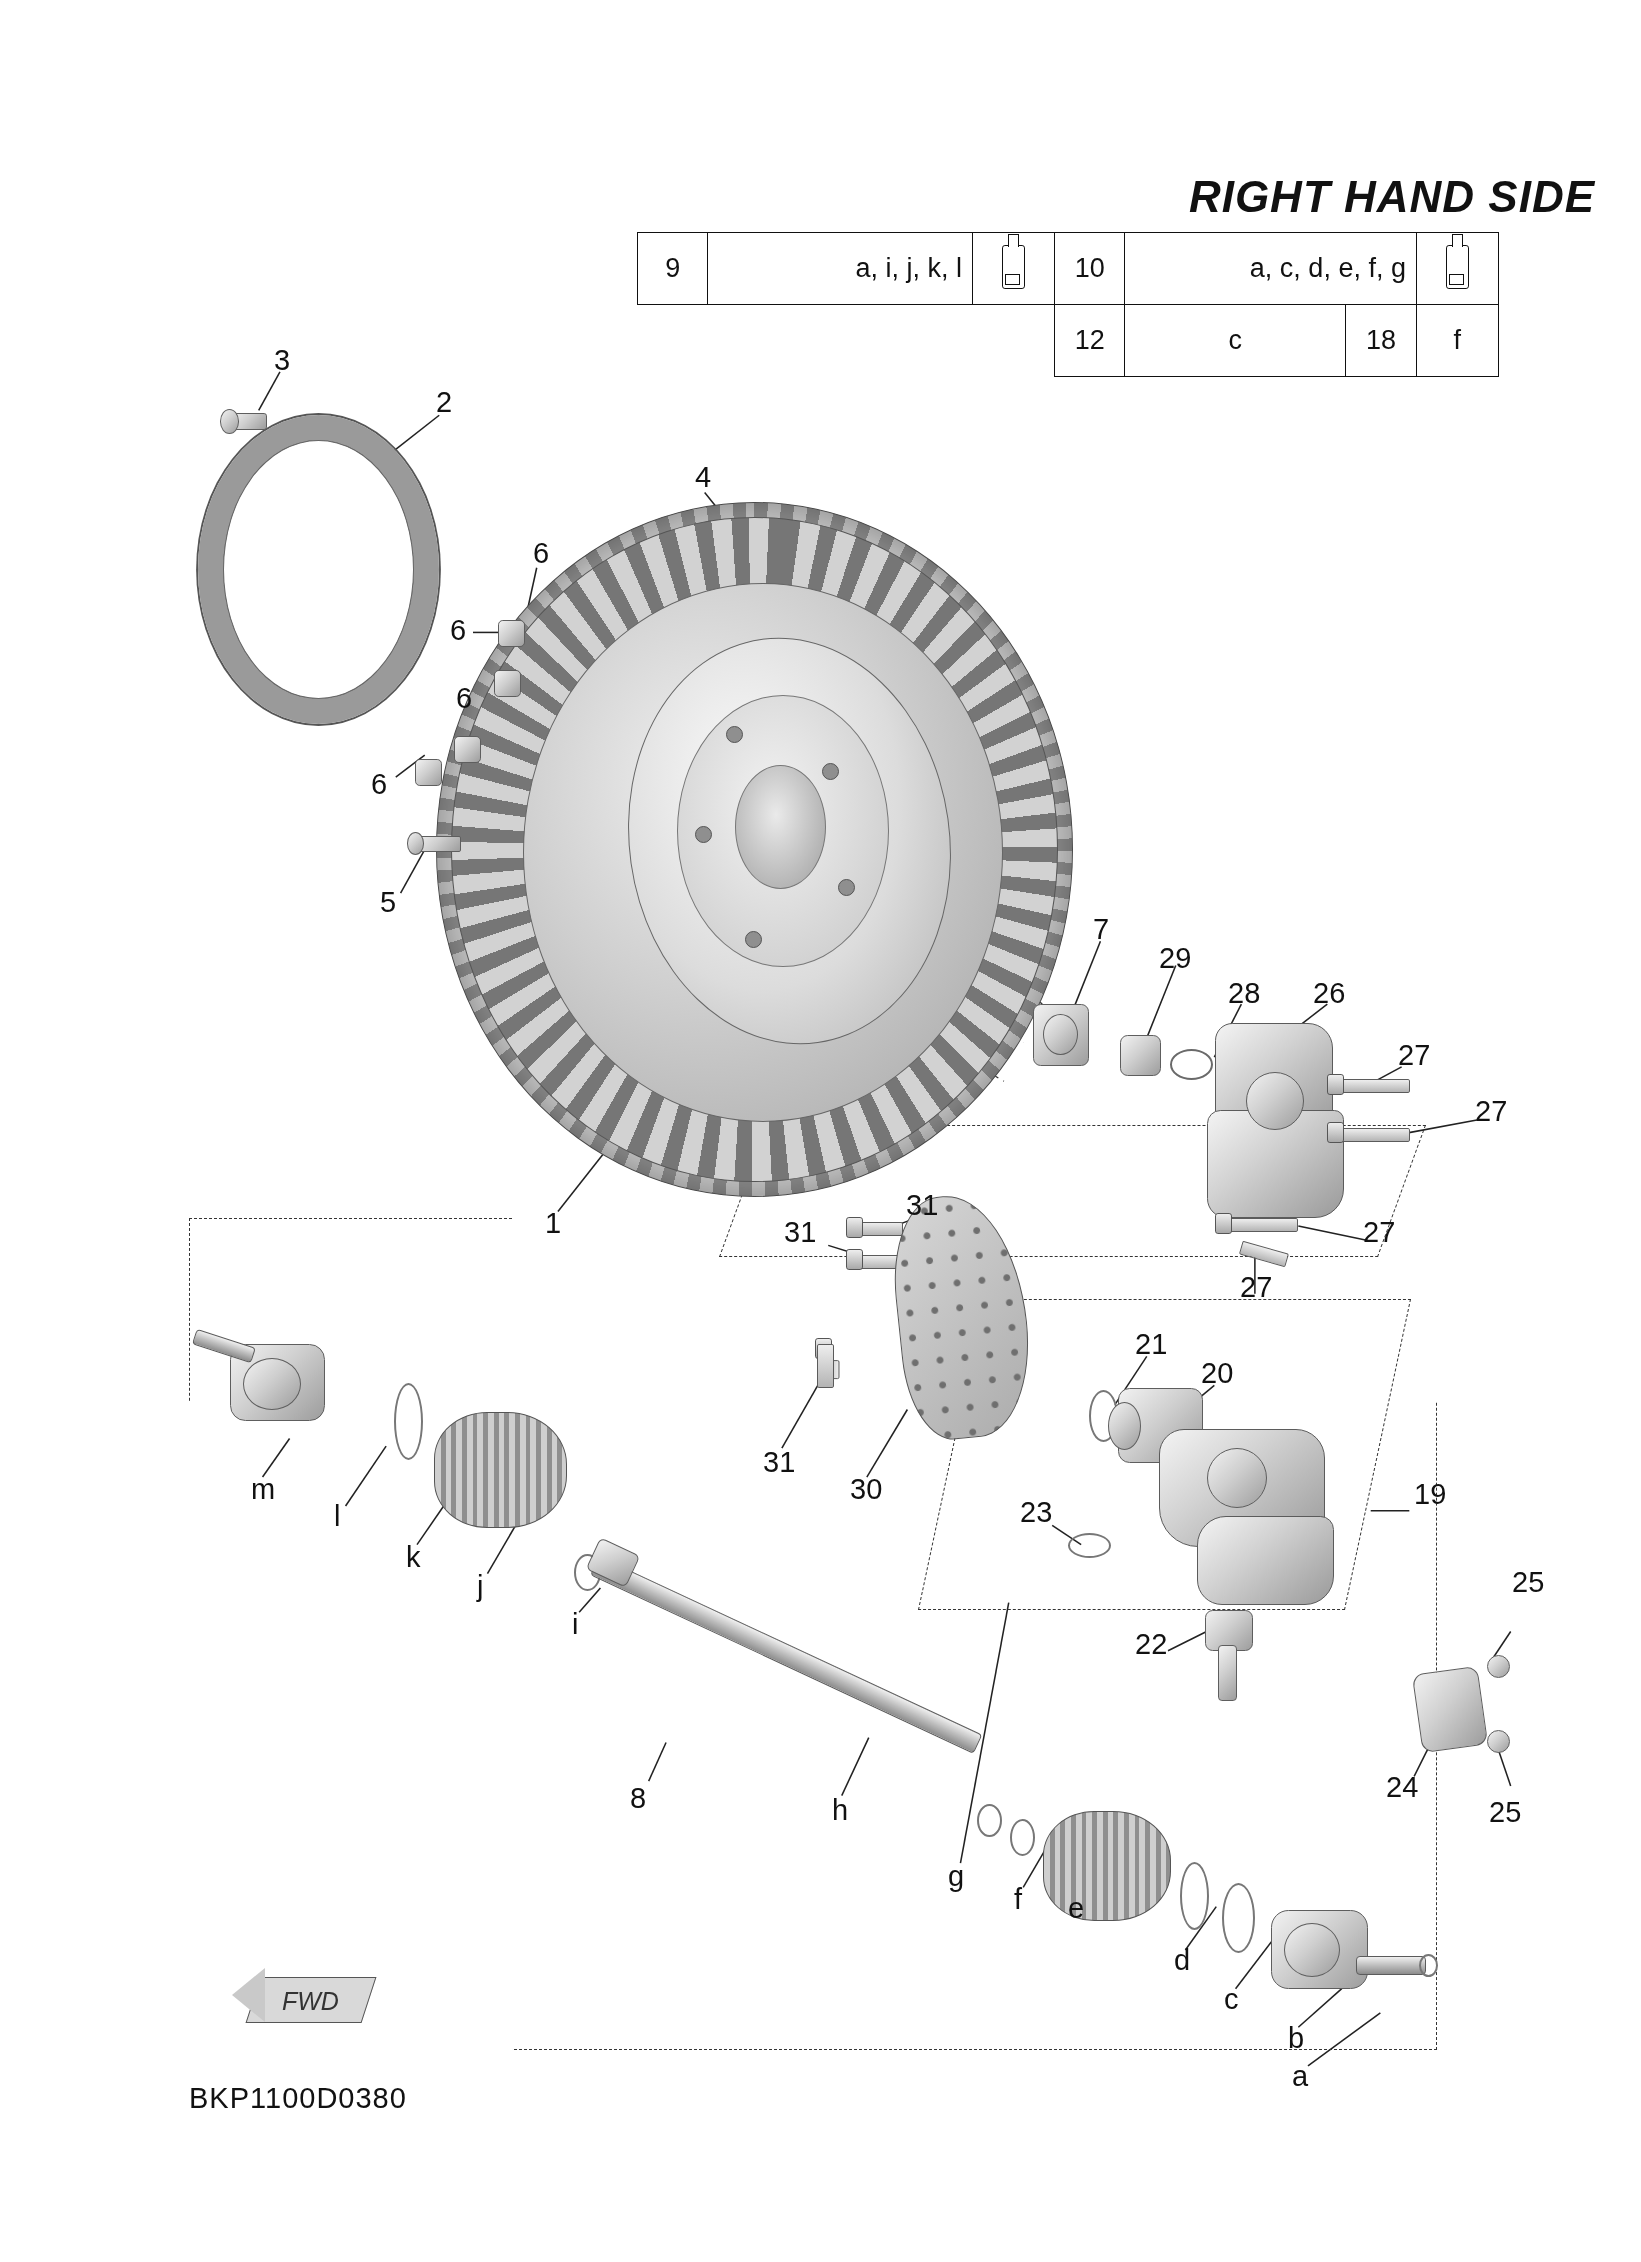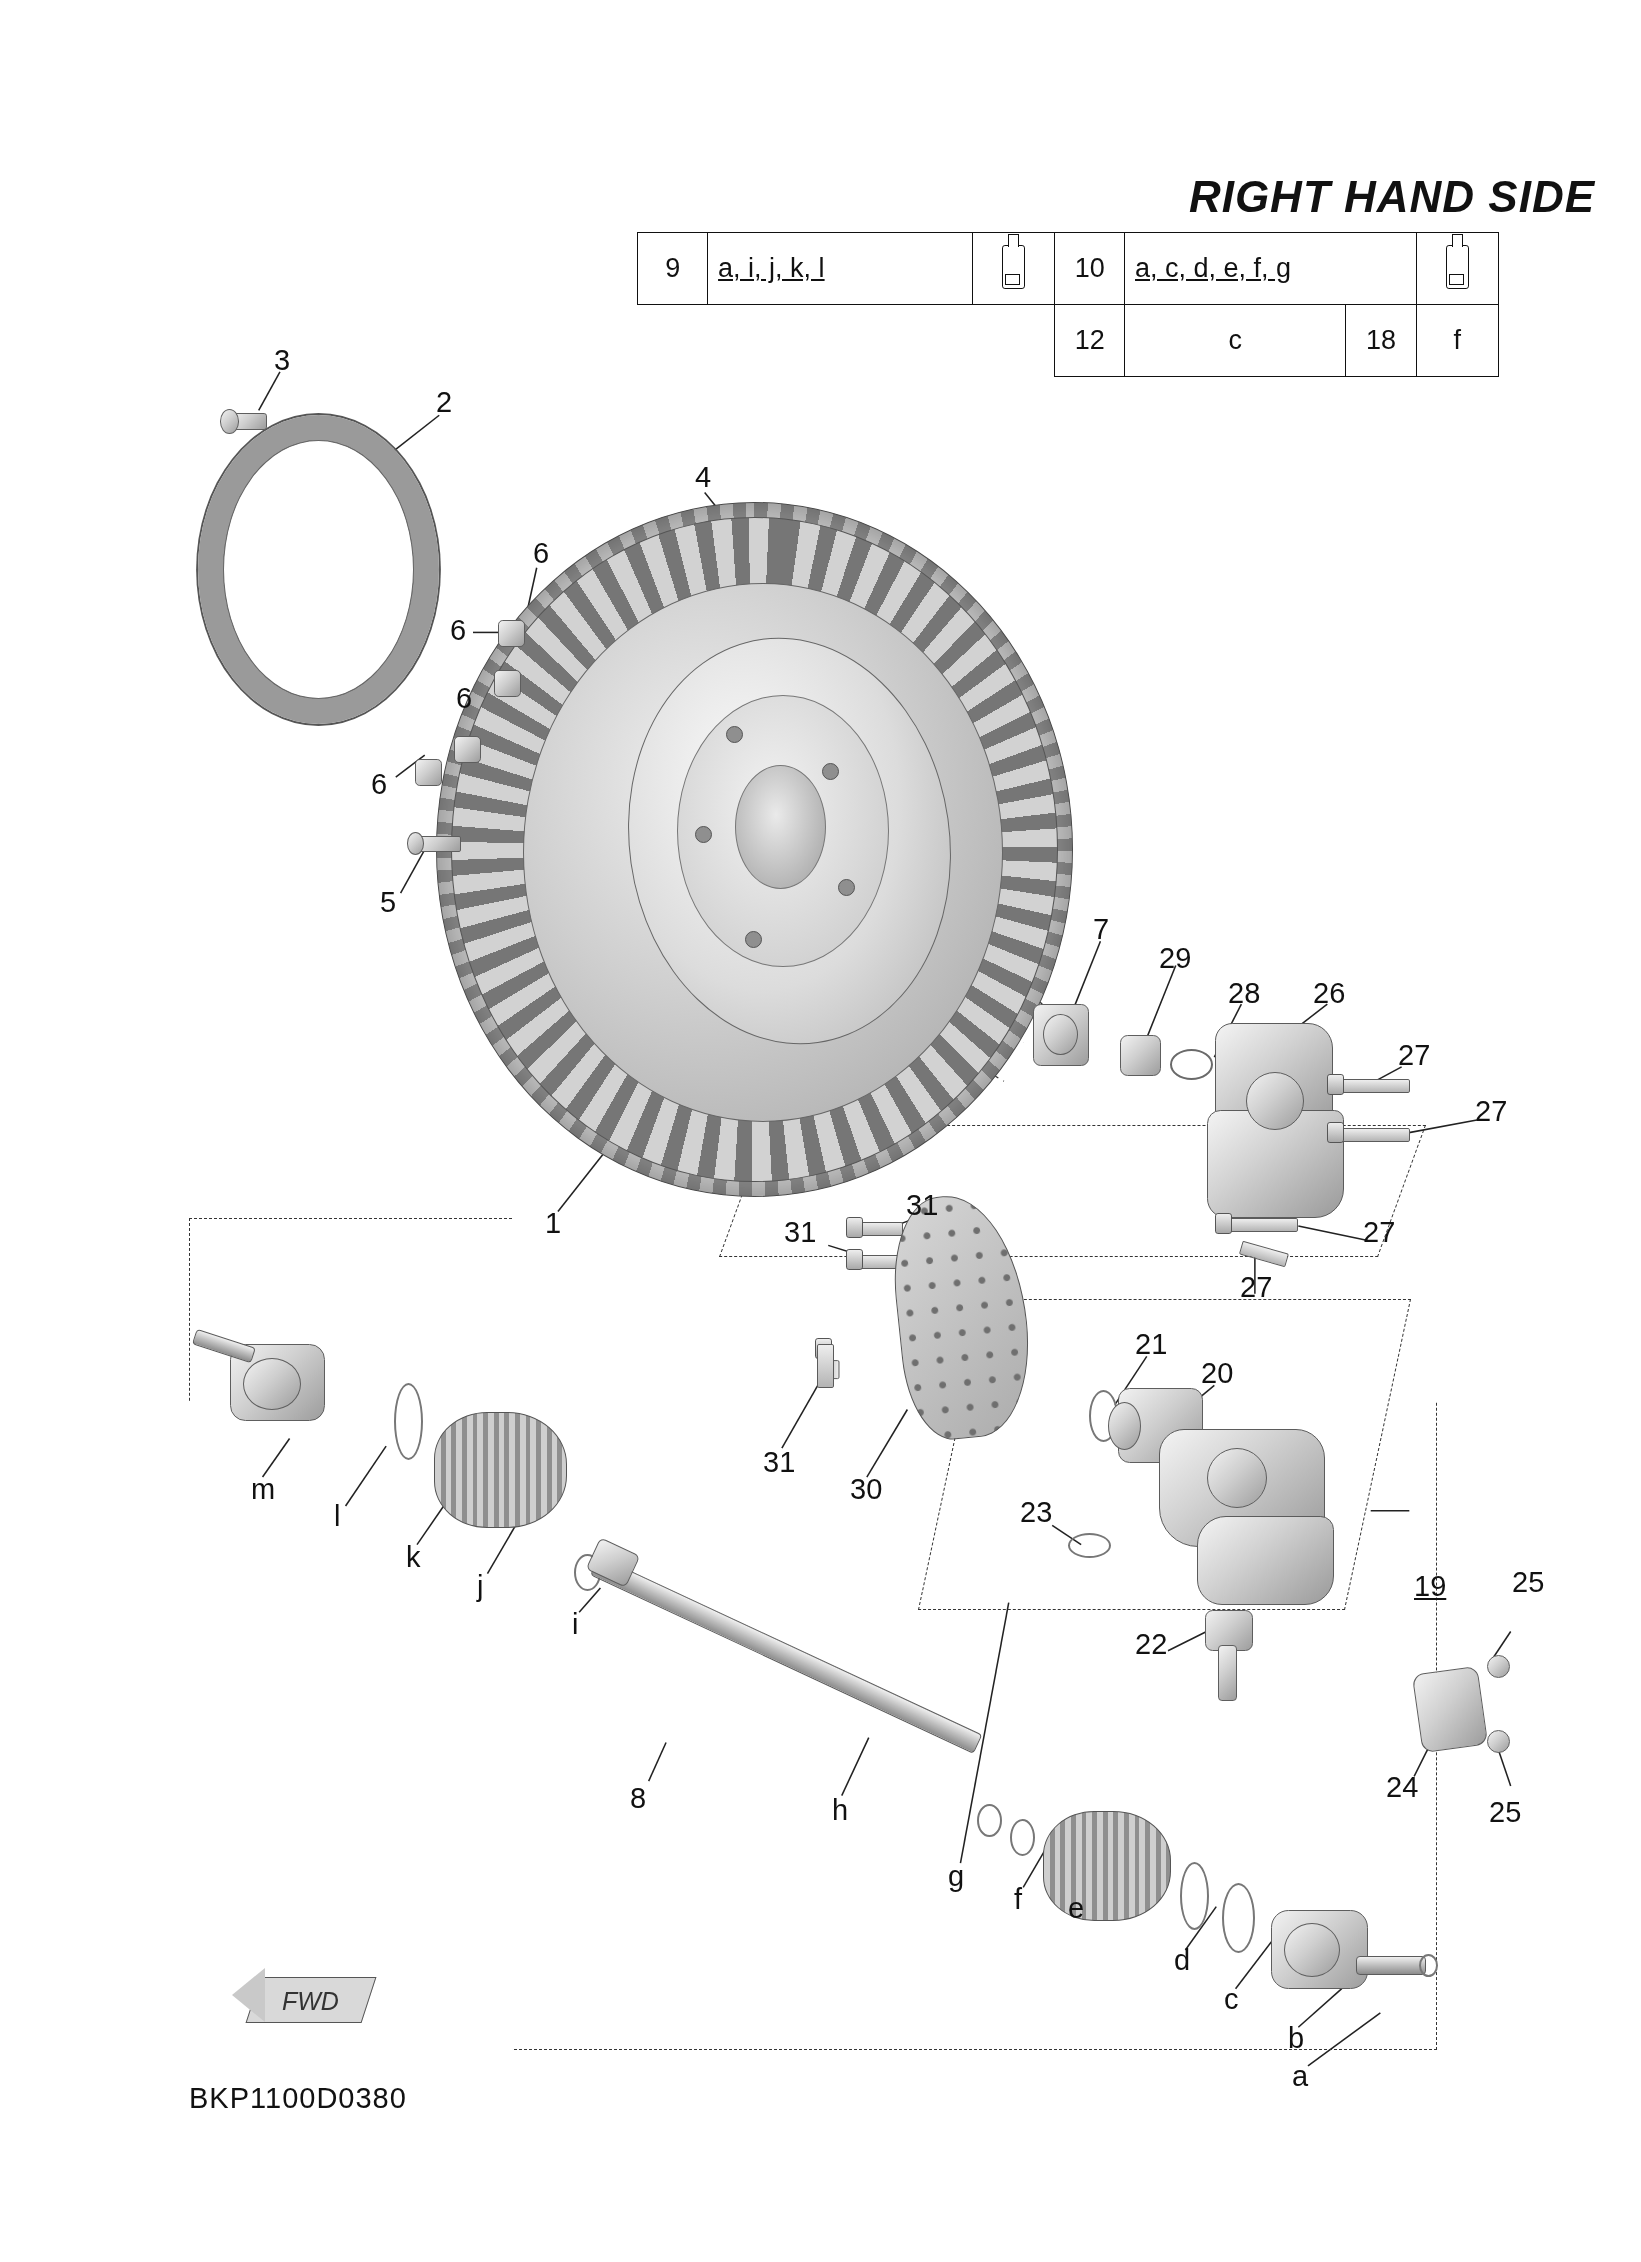--- a/index.html
+++ b/index.html
@@ -27,21 +27,21 @@
   }
   #ref-table td{
     border:1.9px solid #111;
     font-size:27px;
     height:71px;
     padding:0 9.7px;
     color:#111;
     background:#fff;
   }
   .c-num{width:50px;text-align:center;padding:0 5.8px;}
-  .c-val-left{text-align:left;text-decoration:underline;}
+  .c-val-left{text-align:right;}
   .c-val-mid{text-align:center;}
   .c-icon{width:62px;text-align:center;position:relative;}
 
   
   .bottle{
     display:inline-block;width:21px;height:42px;position:relative;
     border:1.9px solid #111;border-radius:2.9px;margin-top:3.9px;
     background:#fff;
   }
   .bottle:before{
@@ -409,21 +409,21 @@
 <span class="abs lbl" style="left:1398px;top:1041px;">27</span>
 <span class="abs lbl" style="left:1475px;top:1097px;">27</span>
 <span class="abs lbl" style="left:1363px;top:1218px;">27</span>
 <span class="abs lbl" style="left:1240px;top:1273px;">27</span>
 <span class="abs lbl" style="left:906px;top:1191px;">31</span>
 <span class="abs lbl" style="left:784px;top:1218px;">31</span>
 <span class="abs lbl" style="left:763px;top:1448px;">31</span>
 <span class="abs lbl" style="left:850px;top:1475px;">30</span>
 <span class="abs lbl" style="left:1135px;top:1330px;text-align:center;">21</span>
 <span class="abs lbl" style="left:1201px;top:1359px;">20</span>
-<span class="abs lbl" style="left:1414px;top:1572px;text-decoration:underline;">19</span>
+<span class="abs lbl" style="left:1414px;top:1480px;">19</span>
 <span class="abs lbl" style="left:1020px;top:1498px;">23</span>
 <span class="abs lbl" style="left:1135px;top:1630px;">22</span>
 <span class="abs lbl" style="left:1386px;top:1773px;">24</span>
 <span class="abs lbl" style="left:1512px;top:1568px;">25</span>
 <span class="abs lbl" style="left:1489px;top:1798px;">25</span>
 <span class="abs lbl" style="left:630px;top:1784px;">8</span>
 
 <span class="abs lbl-i" style="left:251px;top:1475px;">m</span>
 <span class="abs lbl-i" style="left:334px;top:1502px;">l</span>
 <span class="abs lbl-i" style="left:406px;top:1543px;">k</span>

